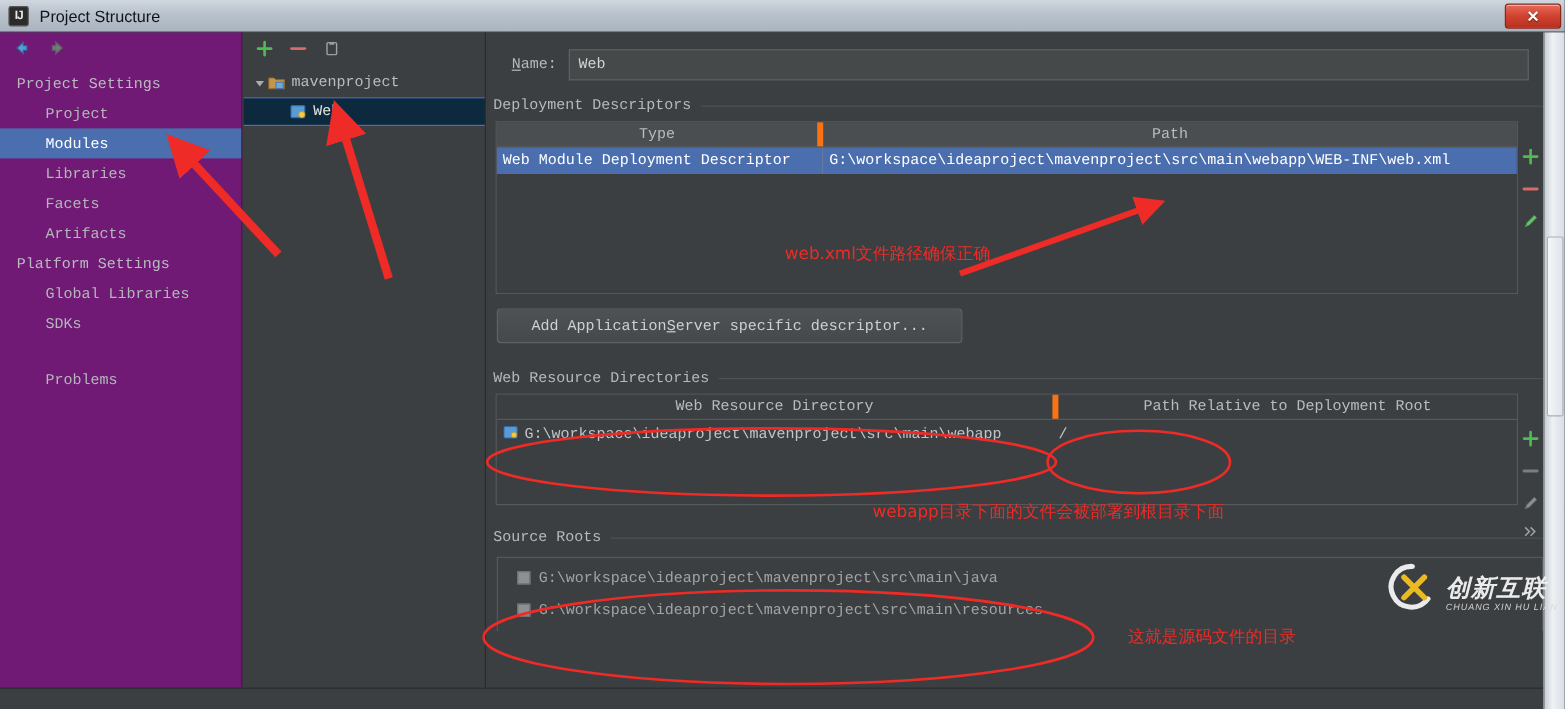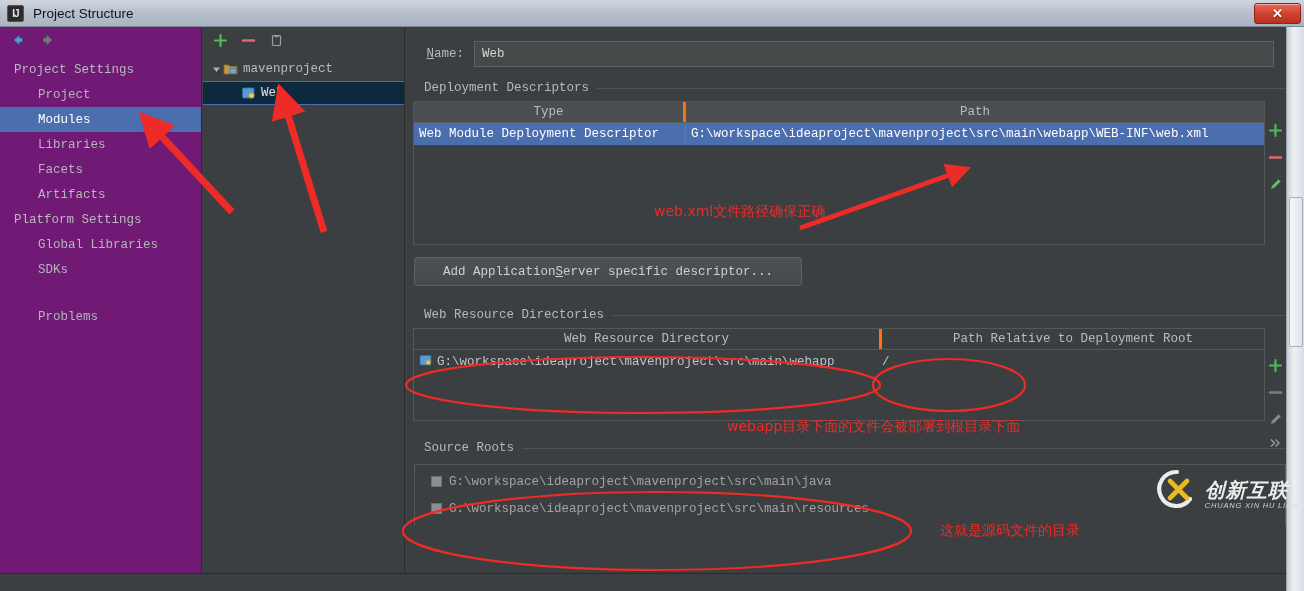--- a/index.html
+++ b/index.html
@@ -93,32 +93,32 @@
   }
   .name-label u { text-decoration: underline; }
   .name-input {
     flex: 1; height: 26px; background: #45494a; border: 1px solid #5e6264;
     color: #d4d4d4; font-family: "Liberation Mono", monospace; font-size: 12.5px;
     padding: 0 7px; outline: none;
   }
 
   .sect-title {
     font-family: "Liberation Mono", monospace; font-size: 12.5px; color: #b6b9bc;
-    padding-left: 18px; position: relative; display: flex; align-items: center; gap: 8px;
+    padding-left: 5px; position: relative; display: flex; align-items: center; gap: 8px;
   }
   .sect-title .rule { flex: 1; height: 1px; background: #4e5254; }
 
   
   .tbl-wrap { margin: 6px 0 0 7px; border: 1px solid #555859; background: #3c3f41; }
   .tbl-head { display: flex; height: 21px; background: #4a4e50; border-bottom: 1px solid #5b5f61; }
   .th {
     font-family: "Liberation Mono", monospace; font-size: 12.5px; color: #b9bcbf;
     display: flex; align-items: center; justify-content: center;
   }
-  .th.sep { border-right: 3px solid #f97316; }
+  .th.sep { border-right: 5px solid #f97316; }
   .tr { display: flex; height: 22px; background: #4b6eaf; }
   .td {
     font-family: "Liberation Mono", monospace; font-size: 12.5px; color: #ffffff;
     display: flex; align-items: center; padding: 0 5px;
   }
   .td.sep { border-right: 1px solid #61789f; }
   .tbl-body-fill { background: #3c3f41; }
 
   .btn {
     display: inline-flex; align-items: center; justify-content: center;

